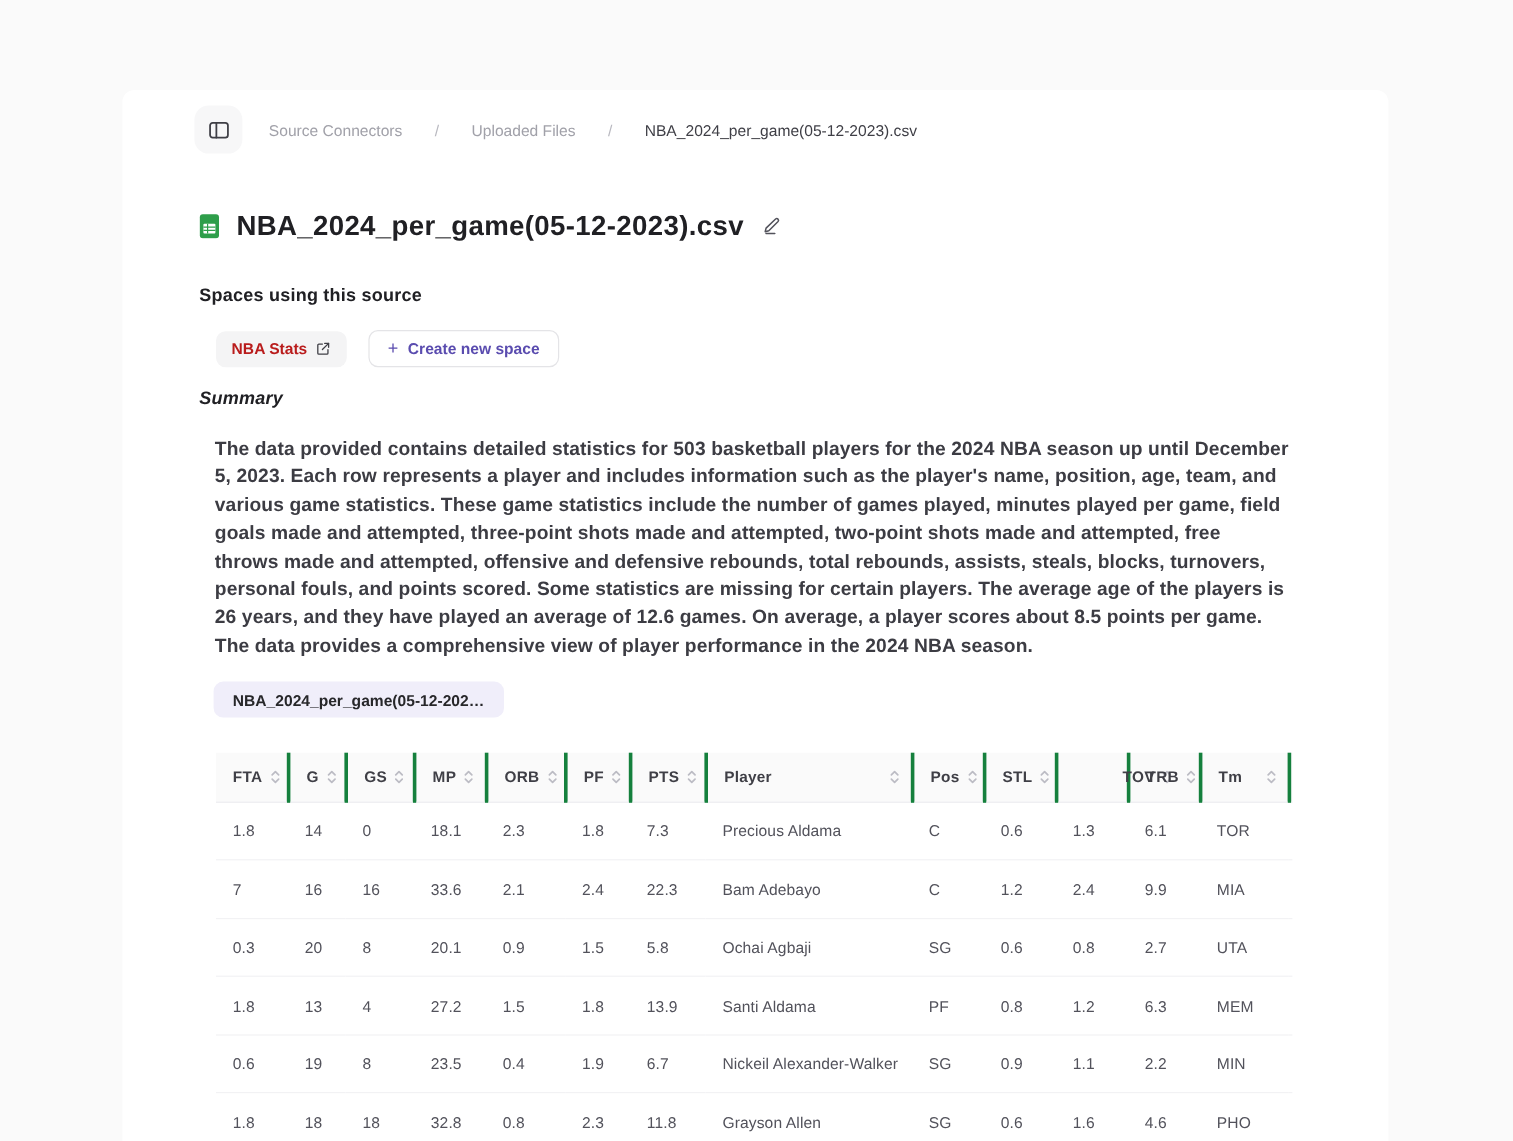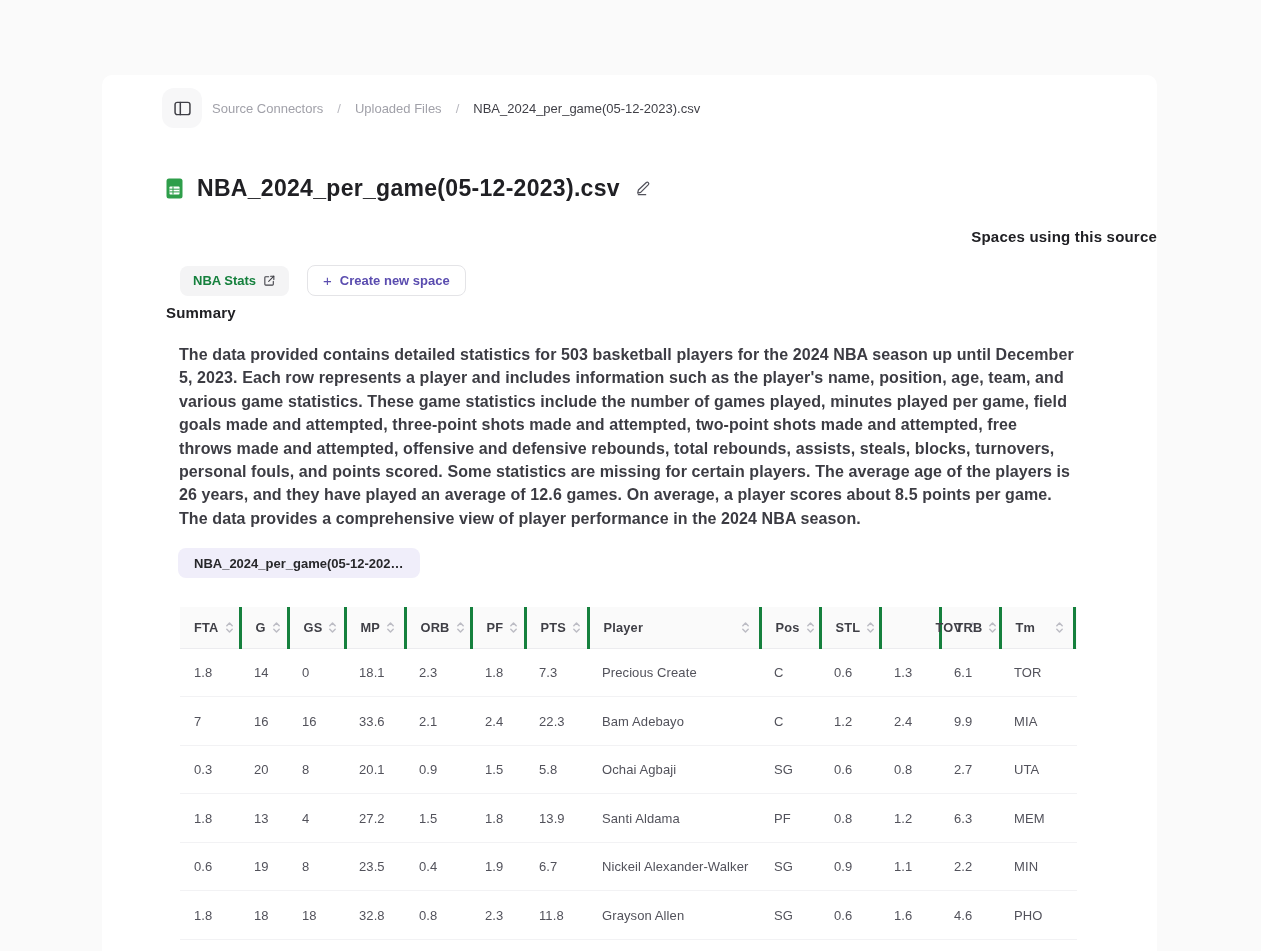--- a/index.html
+++ b/index.html
@@ -23,21 +23,21 @@
     padding: 13px 0 0 60px;
     height: 53px;
   }
   .sidebar-toggle {
     width: 40px; height: 40px;
     border: none; border-radius: 12px;
     background: #f7f7f8;
     display: flex; align-items: center; justify-content: center;
     cursor: pointer; flex: none;
   }
-  .breadcrumb { display: flex; align-items: center; gap: 14px; margin-left: 10px; font-size: 13px; }
+  .breadcrumb { display: flex; align-items: center; gap: 27px; margin-left: 22px; font-size: 13px; }
   .crumb { color: #a1a1a9; cursor: pointer; }
   .crumb.current { color: #3f3f46; font-weight: 500; cursor: default; }
   .sep { color: #b9b9c0; }
 
   
   .title-row { display: flex; align-items: center; margin: 44px 0 0 64px; height: 32px; }
   .sheet-icon { flex: none; display: inline-flex; }
   .page-title {
     font-size: 23px; font-weight: 600; color: #202024;
     letter-spacing: 0.3px; margin-left: 14px;
@@ -46,31 +46,31 @@
     background: none; border: none; cursor: pointer;
     margin-left: 13px; padding: 2px; display: inline-flex; align-items: center;
   }
 
   
   .section-heading {
     margin-left: 64px;
     font-size: 15px; font-weight: 700; color: #202024;
     line-height: 22px; letter-spacing: 0.2px;
   }
-  .heading-spaces  { margin-top: 22px; text-align: right; }
-  .heading-summary { margin-top: 6px; }
+  .heading-spaces  { margin-top: 32px; }
+  .heading-summary { margin-top: 16px; font-style: italic; }
   .heading-preview { margin-top: 22px; }
 
   
   .chips-row { display: flex; align-items: center; margin: 17px 0 0 78px; height: 31px; }
   .space-chip {
     display: inline-flex; align-items: center; gap: 7px;
     height: 30px; padding: 0 13px;
     background: #f4f4f5; border: none; border-radius: 8px;
-    font-family: inherit; font-size: 13px; font-weight: 600; color: #15803d;
+    font-family: inherit; font-size: 13px; font-weight: 600; color: #b91c1c;
     cursor: pointer;
   }
   .create-space-btn {
     display: inline-flex; align-items: center; gap: 8px;
     height: 31px; padding: 0 15px; margin-left: 18px;
     background: #ffffff; border: 1px solid #e4e4e7; border-radius: 8px;
     font-family: inherit; font-size: 13px; font-weight: 600; color: #5a4caf;
     cursor: pointer;
   }
   .plus-glyph { font-size: 15px; font-weight: 500; line-height: 1; color: #5a4caf; }
@@ -341,21 +341,21 @@
       </thead>
       <tbody id="table-body">
           <tr>
             <td>1.8</td>
             <td>14</td>
             <td>0</td>
             <td>18.1</td>
             <td>2.3</td>
             <td>1.8</td>
             <td>7.3</td>
-            <td>Precious Create</td>
+            <td>Precious Aldama</td>
             <td>C</td>
             <td>0.6</td>
             <td>1.3</td>
             <td>6.1</td>
             <td>TOR</td>
             <td></td>
           </tr>
           <tr>
             <td>7</td>
             <td>16</td>

